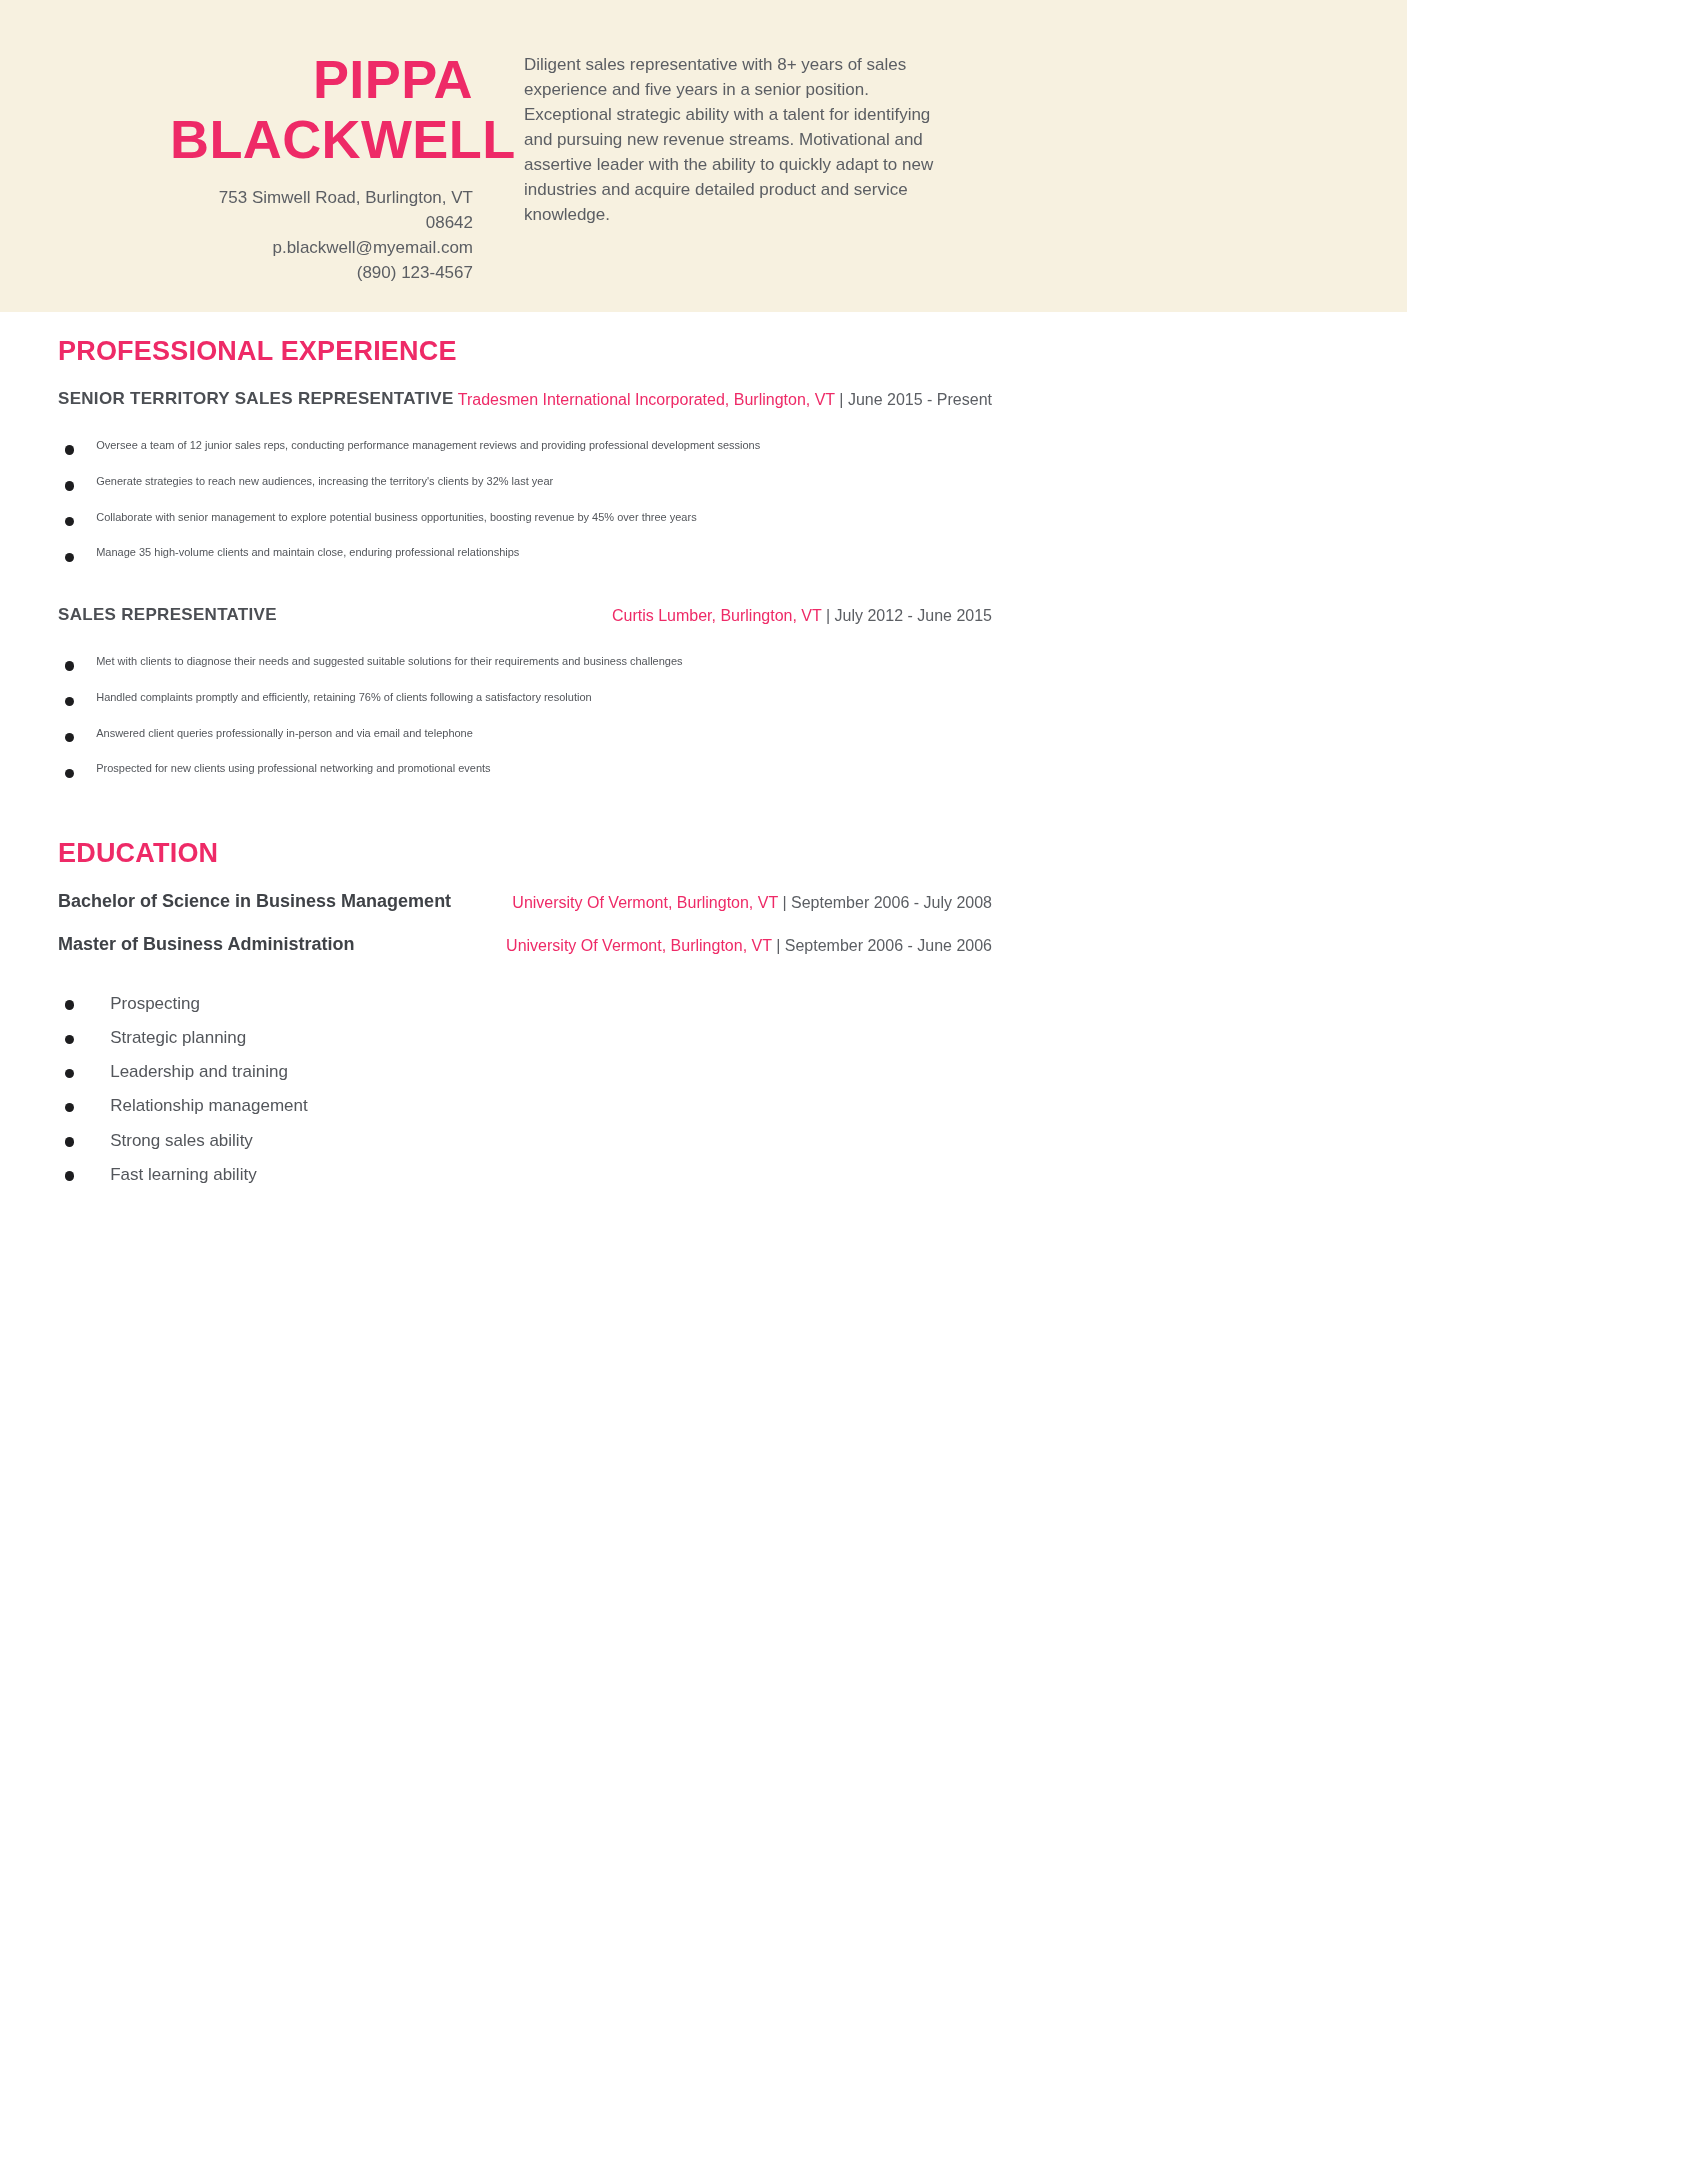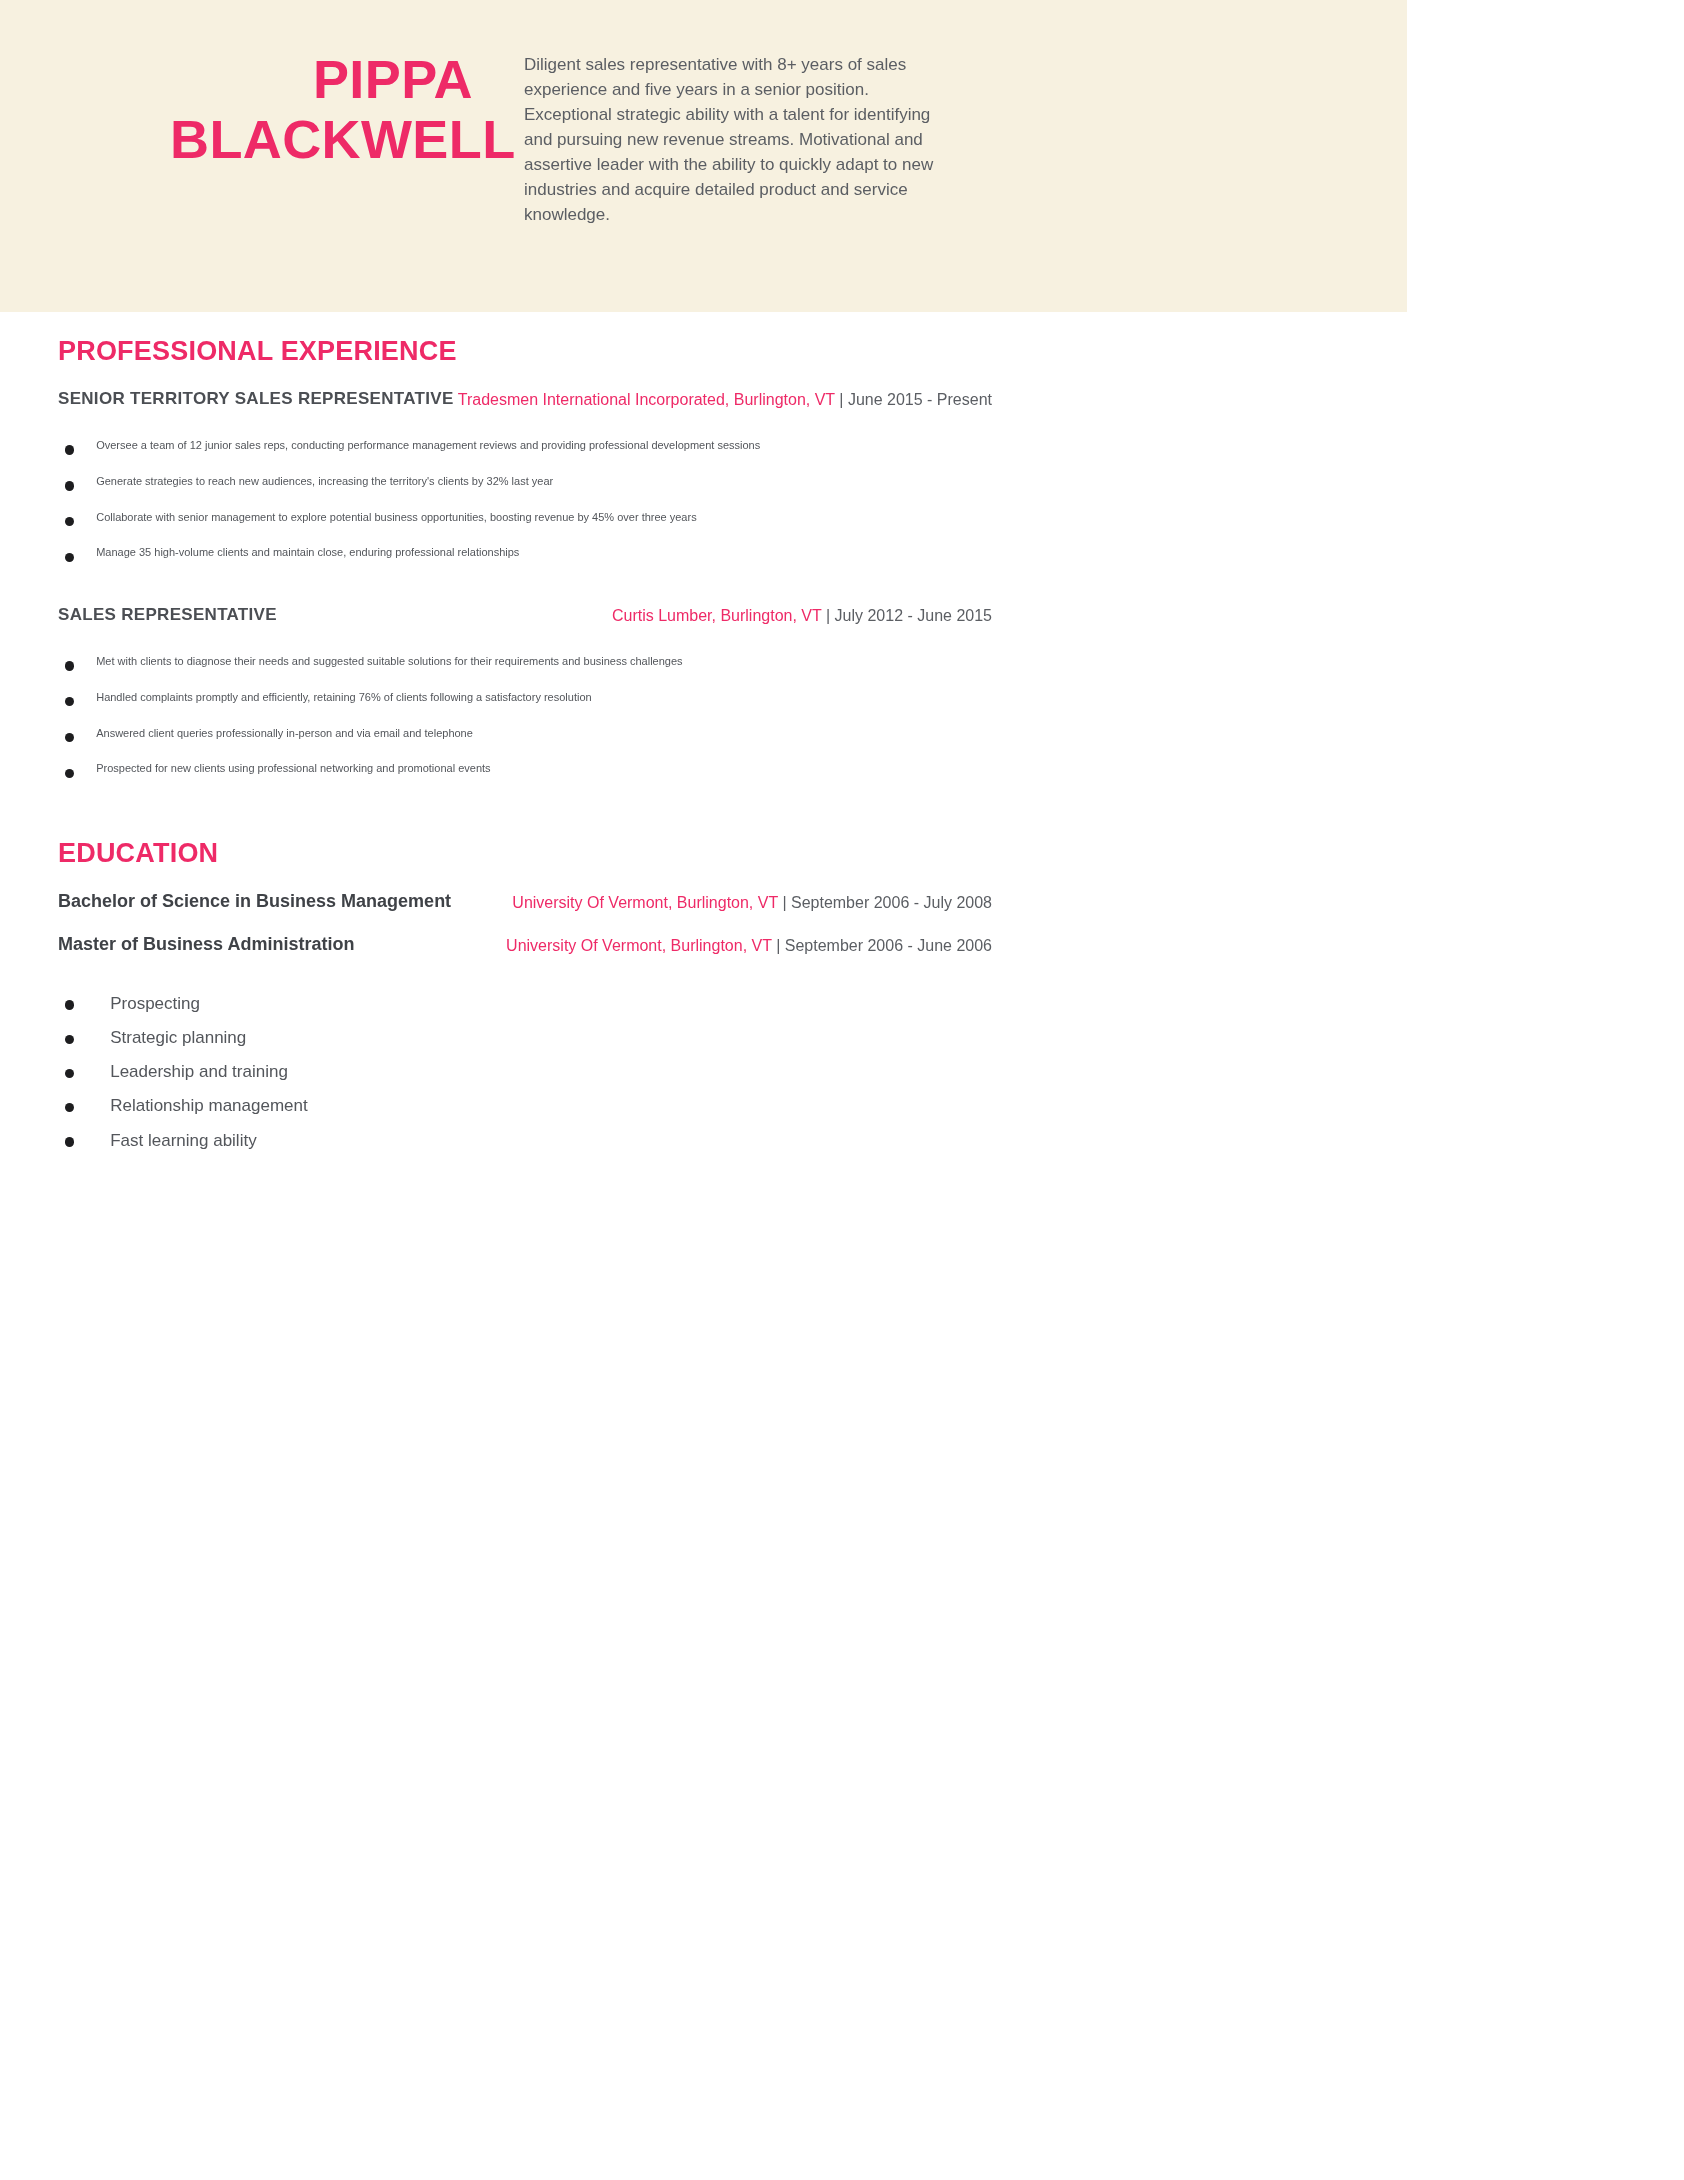--- a/index.html
+++ b/index.html
@@ -136,20 +136,25 @@
 
 <div class="page">
 
   <header class="header">
     <div class="header-inner">
       <div class="identity">
         <h1 class="name">
           <span>PIPPA</span>
           <span>BLACKWELL</span>
         </h1>
+        <div class="contact">
+          <div>753 Simwell Road, Burlington, VT 08642</div>
+          <div>p.blackwell@myemail.com</div>
+          <div>(890) 123-4567</div>
+        </div>
       </div>
       <p class="summary">Diligent sales representative with 8+ years of sales experience and five years in a senior position. Exceptional strategic ability with a talent for identifying and pursuing new revenue streams. Motivational and assertive leader with the ability to quickly adapt to new industries and acquire detailed product and service knowledge.</p>
     </div>
   </header>
 
   <main class="main">
 
     <section class="experience">
       <h2 class="section-title">PROFESSIONAL EXPERIENCE</h2>
 
@@ -243,20 +248,24 @@
         <li>
             <span class="dot"></span>
             <span>Leadership and training</span>
           </li>
         <li>
             <span class="dot"></span>
             <span>Relationship management</span>
           </li>
         <li>
             <span class="dot"></span>
+            <span>Strong sales ability</span>
+          </li>
+        <li>
+            <span class="dot"></span>
             <span>Fast learning ability</span>
           </li>
       </ul>
     </section>
 
   </main>
 </div>
 
 
 </body></html>

